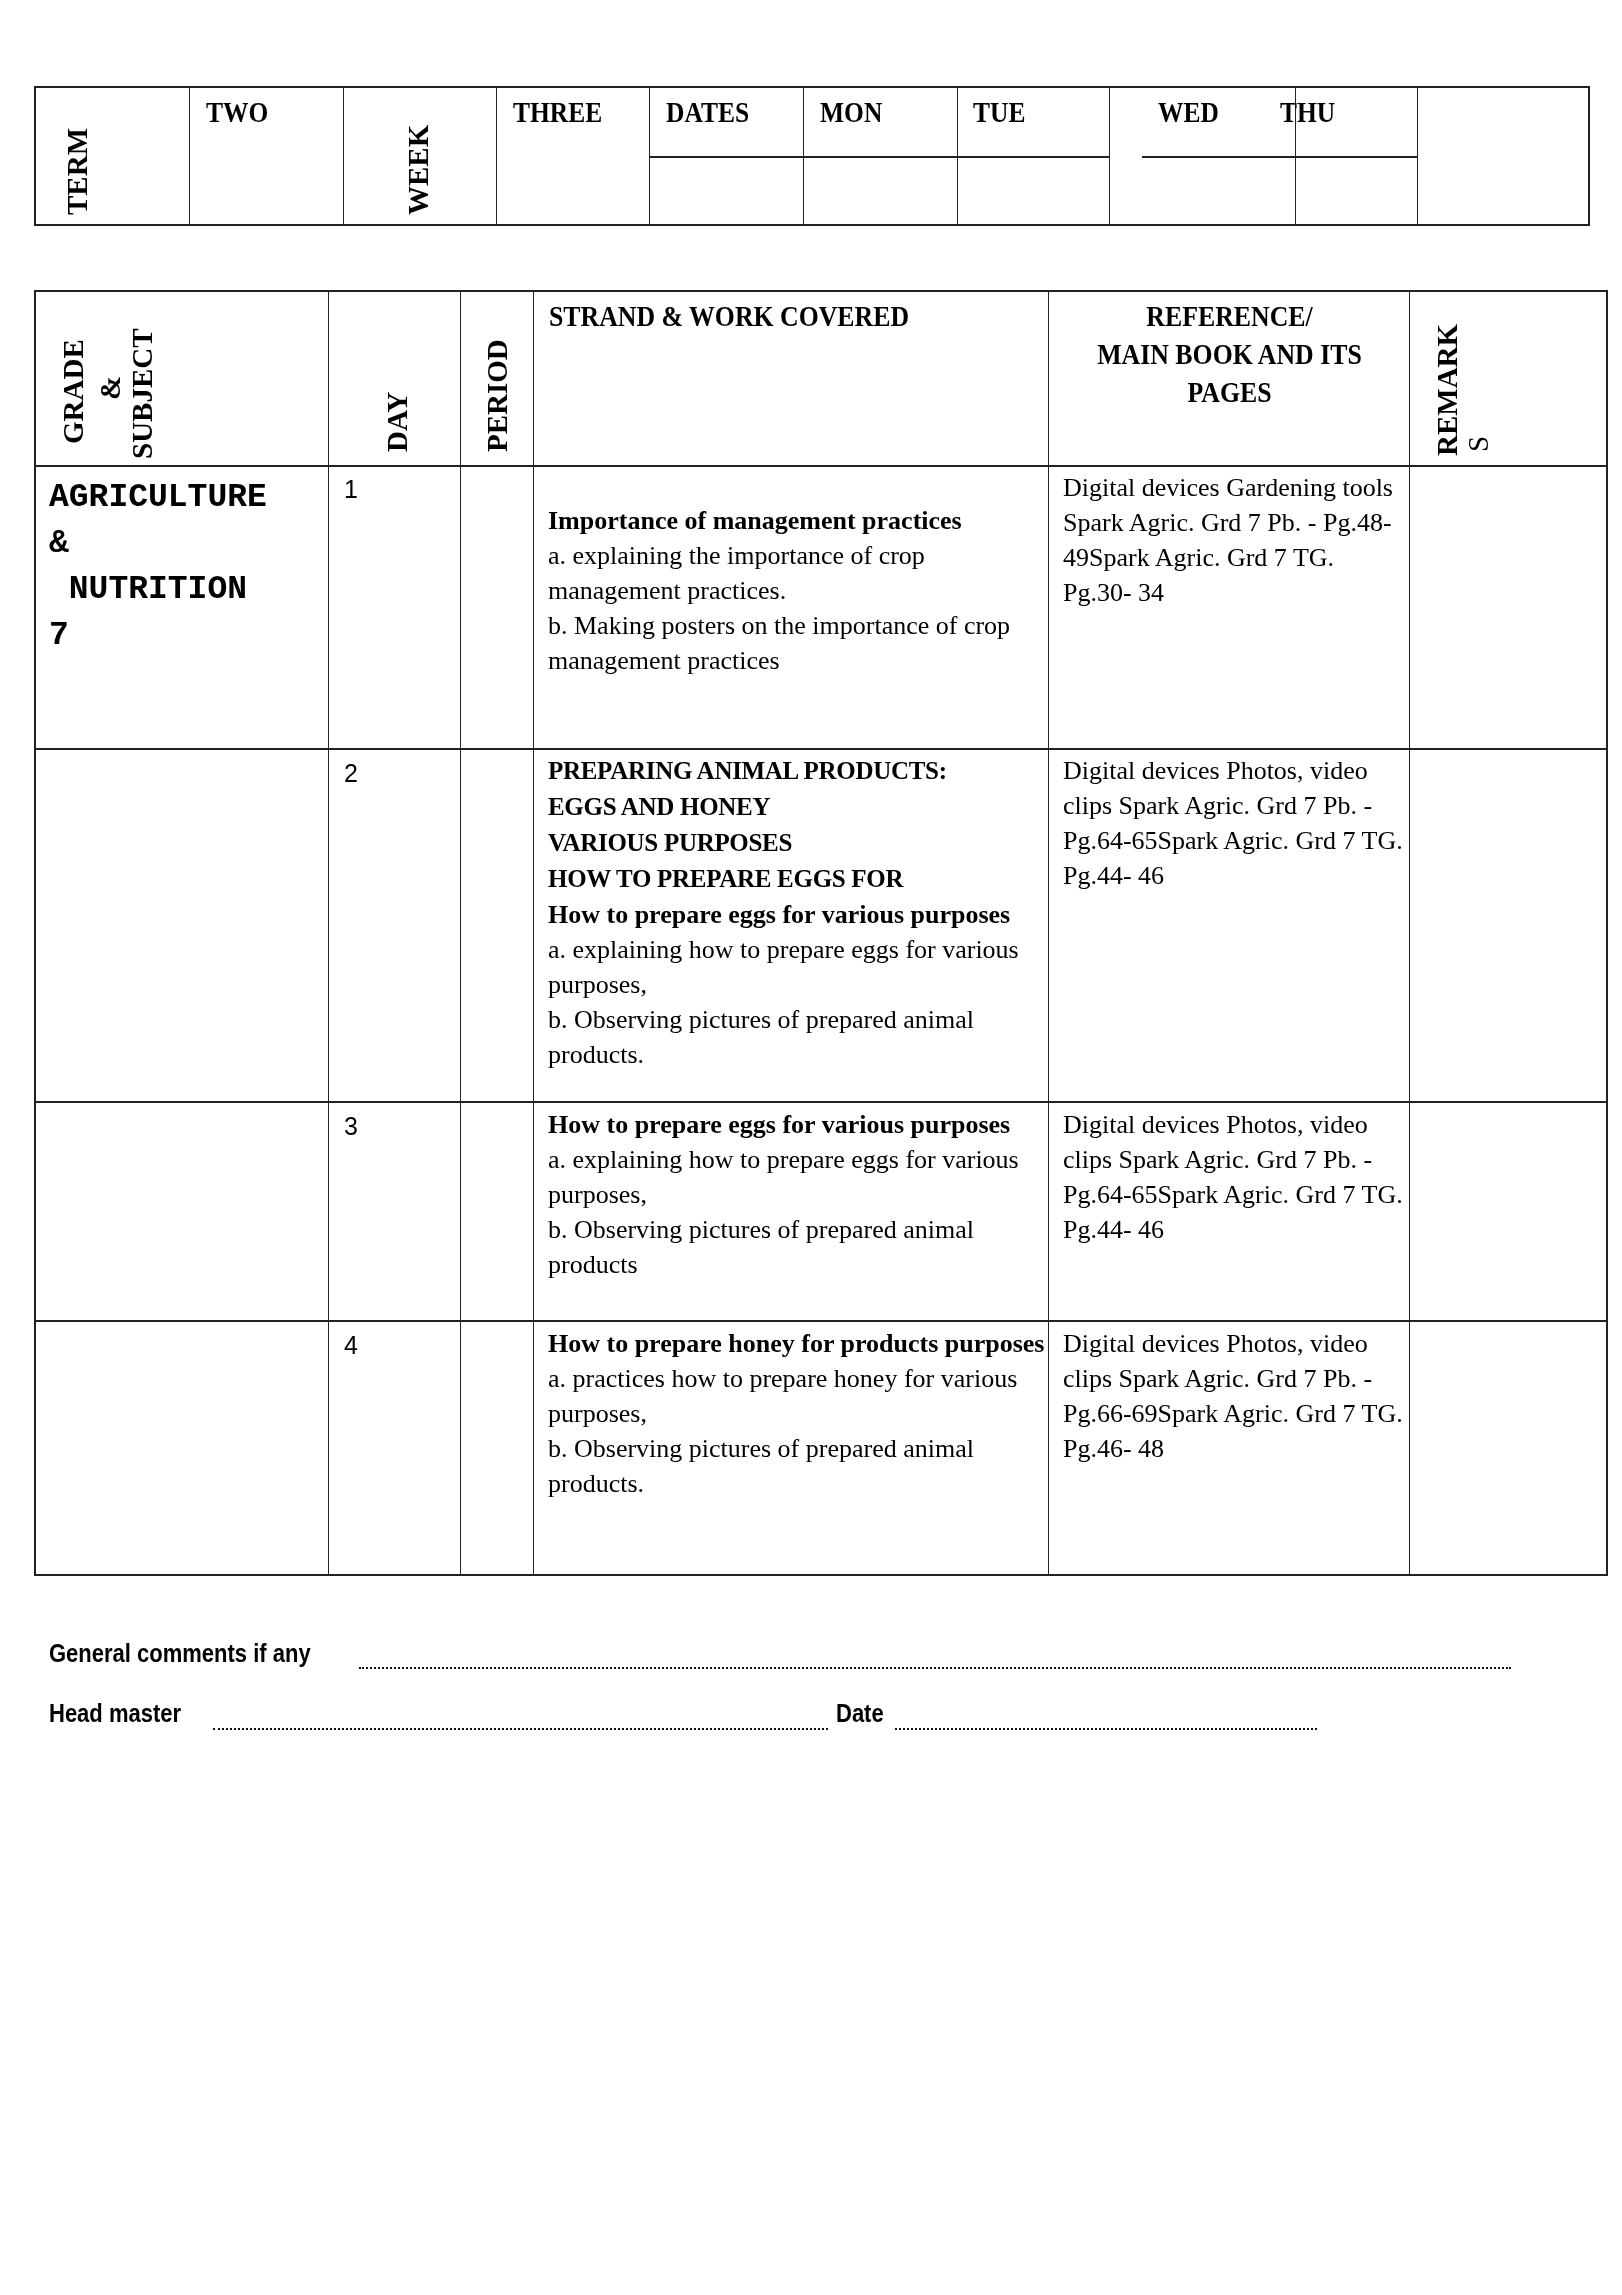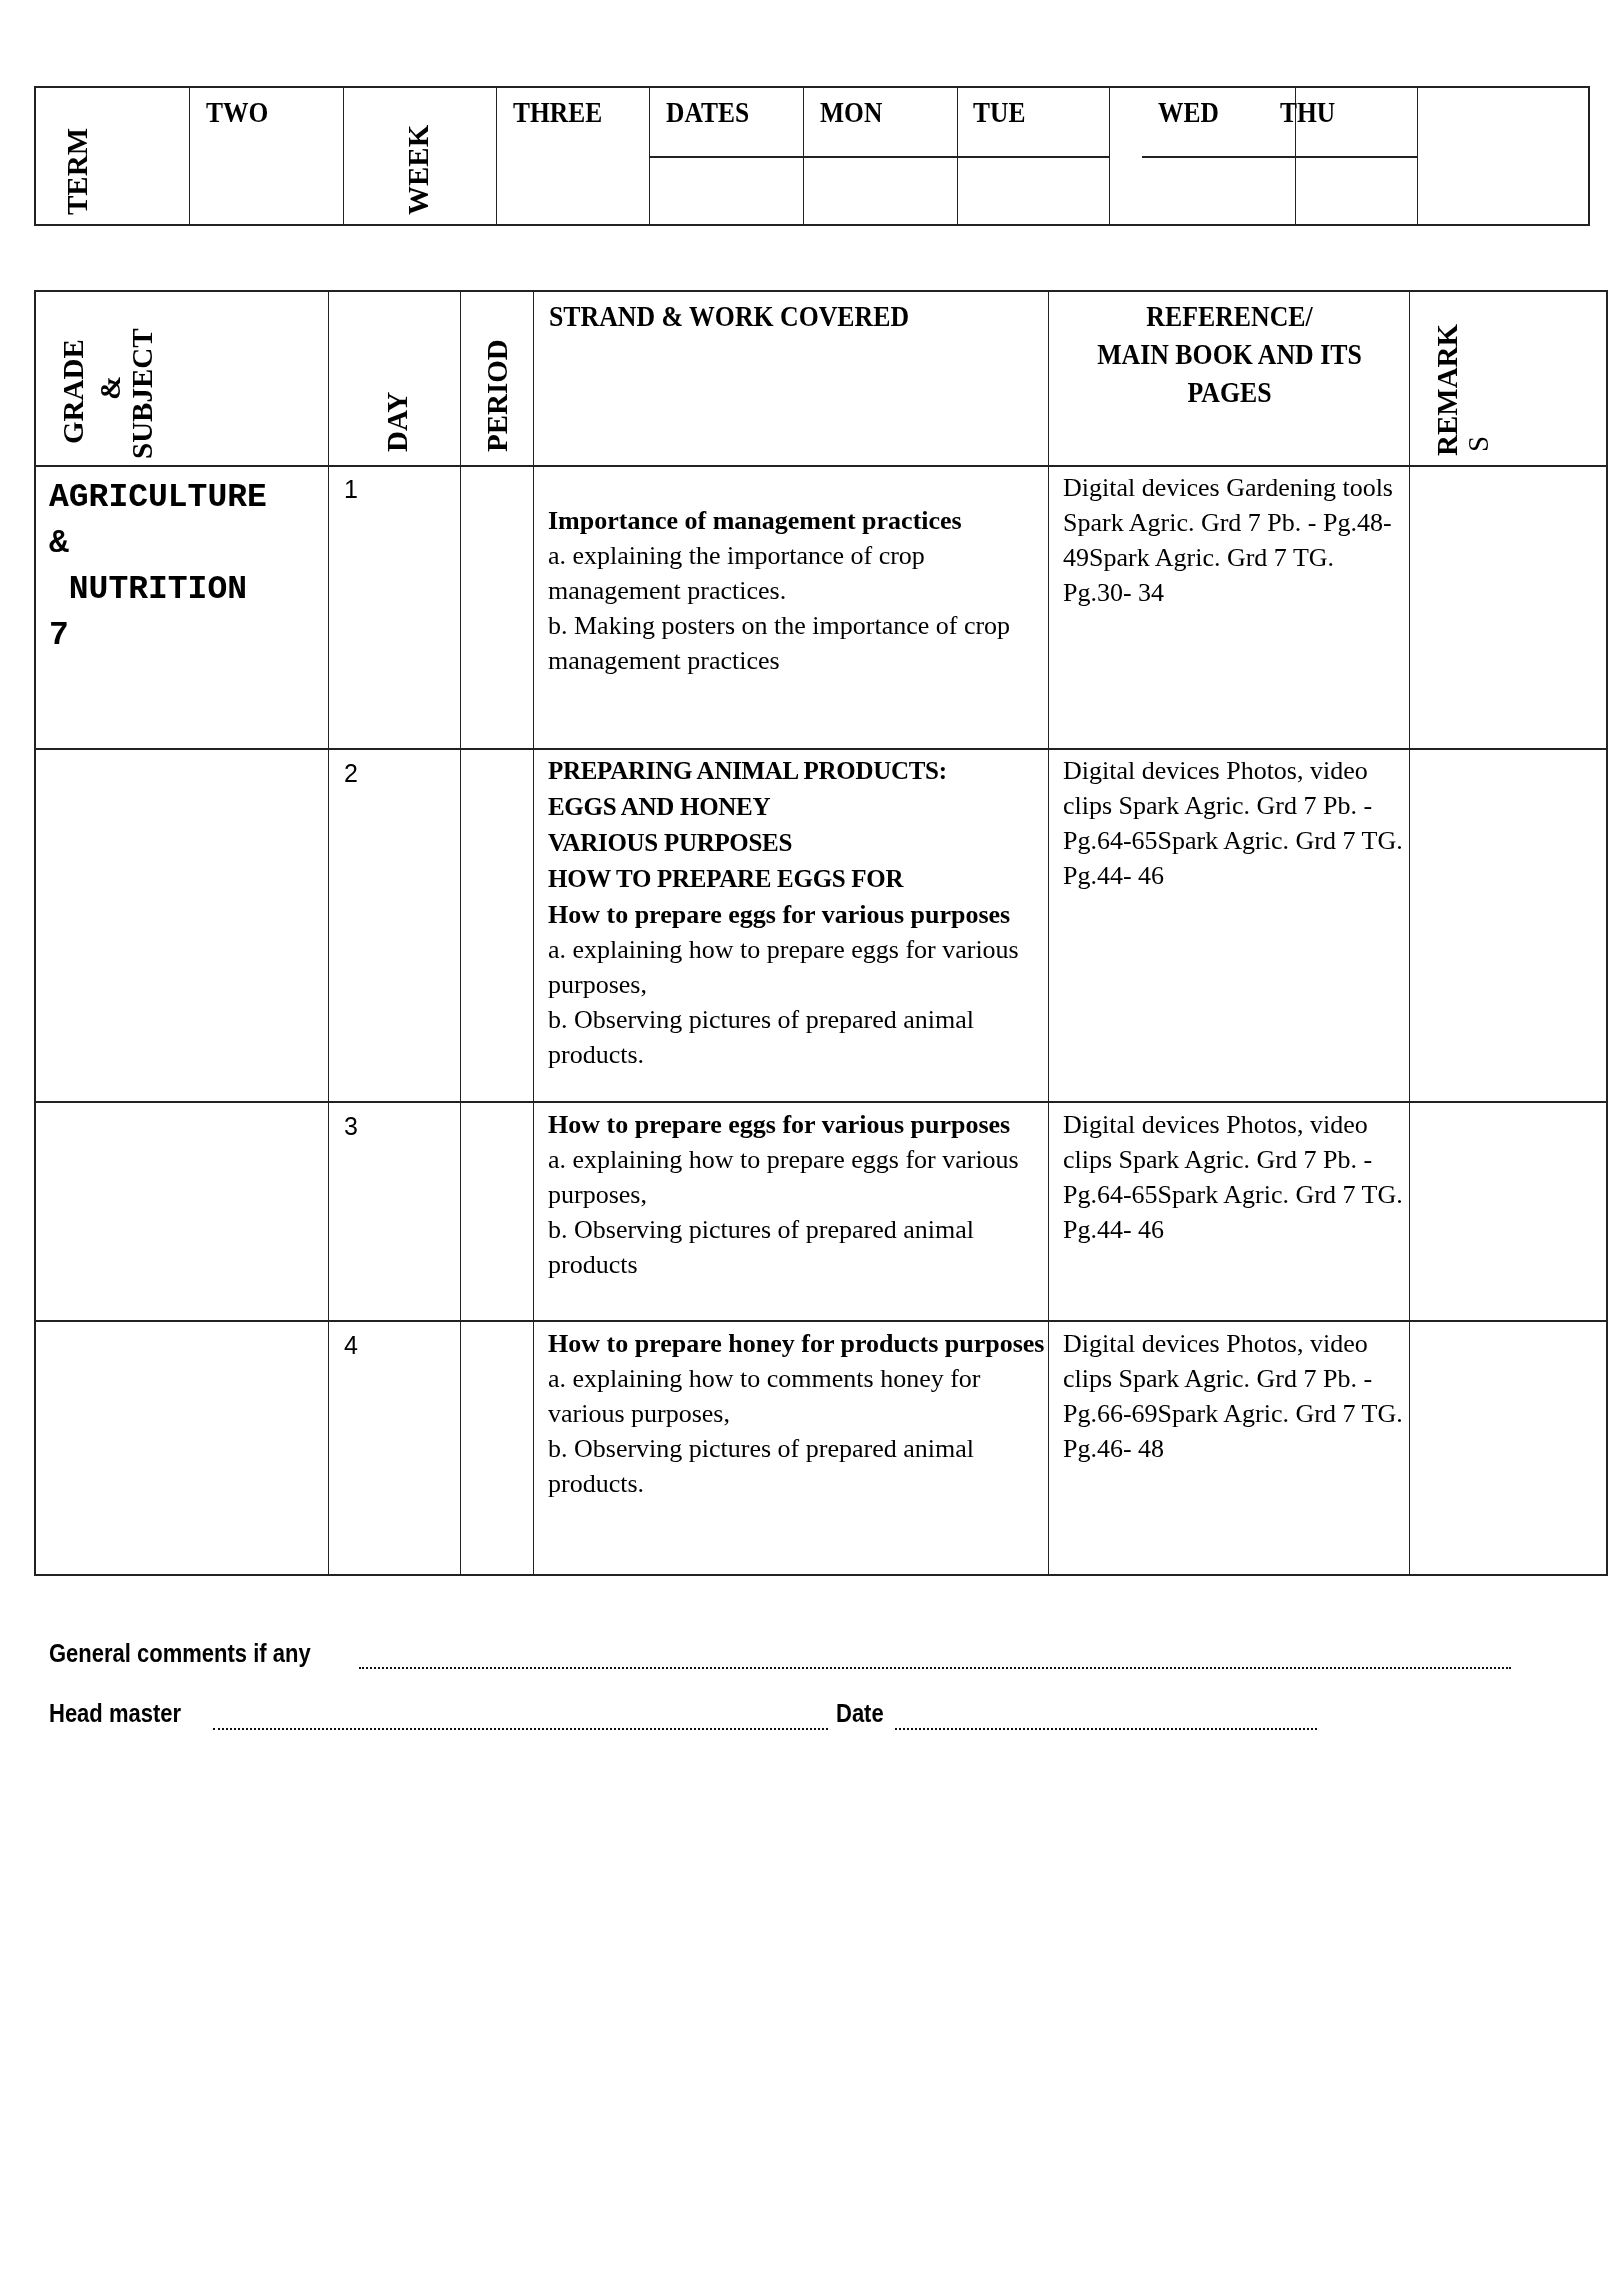--- a/index.html
+++ b/index.html
@@ -149,21 +149,21 @@
     <div>a. explaining how to prepare eggs for various purposes,</div>
     <div>b. Observing pictures of prepared animal products</div>
   </div>
   <div class="cell body-text" style="left:1027px; top:815px; width:344px;">Digital devices Photos, video clips Spark Agric. Grd 7 Pb. - Pg.64-65Spark Agric. Grd 7 TG. Pg.44- 46</div>
   <div class="cell" style="left:1374px; top:811px; width:200px; height:219px;"></div>
 
   <div class="cell sans" style="left:308px; top:1039px; font-size:25px;">4</div>
   <div class="cell" style="left:425px; top:1031px; width:73px; height:253px;"></div>
   <div class="cell body-text" style="left:512px; top:1034px; width:497px;">
     <div class="b">How to prepare honey for products purposes</div>
-    <div>a. explaining how to comments honey for various purposes,</div>
+    <div>a. practices how to prepare honey for various purposes,</div>
     <div>b. Observing pictures of prepared animal products.</div>
   </div>
   <div class="cell body-text" style="left:1027px; top:1034px; width:344px;">Digital devices Photos, video clips Spark Agric. Grd 7 Pb. - Pg.66-69Spark Agric. Grd 7 TG. Pg.46- 48</div>
   <div class="cell" style="left:1374px; top:1031px; width:200px; height:253px;"></div>
 </div>
 
 <div class="abs" style="left:49px; top:1639px; height:33px;">
   <span class="footer-label" style="position:absolute; left:0; top:0;">General comments if any</span>
 </div>
 <div class="dots" style="left:359px; top:1667px; width:1152px;"></div>

